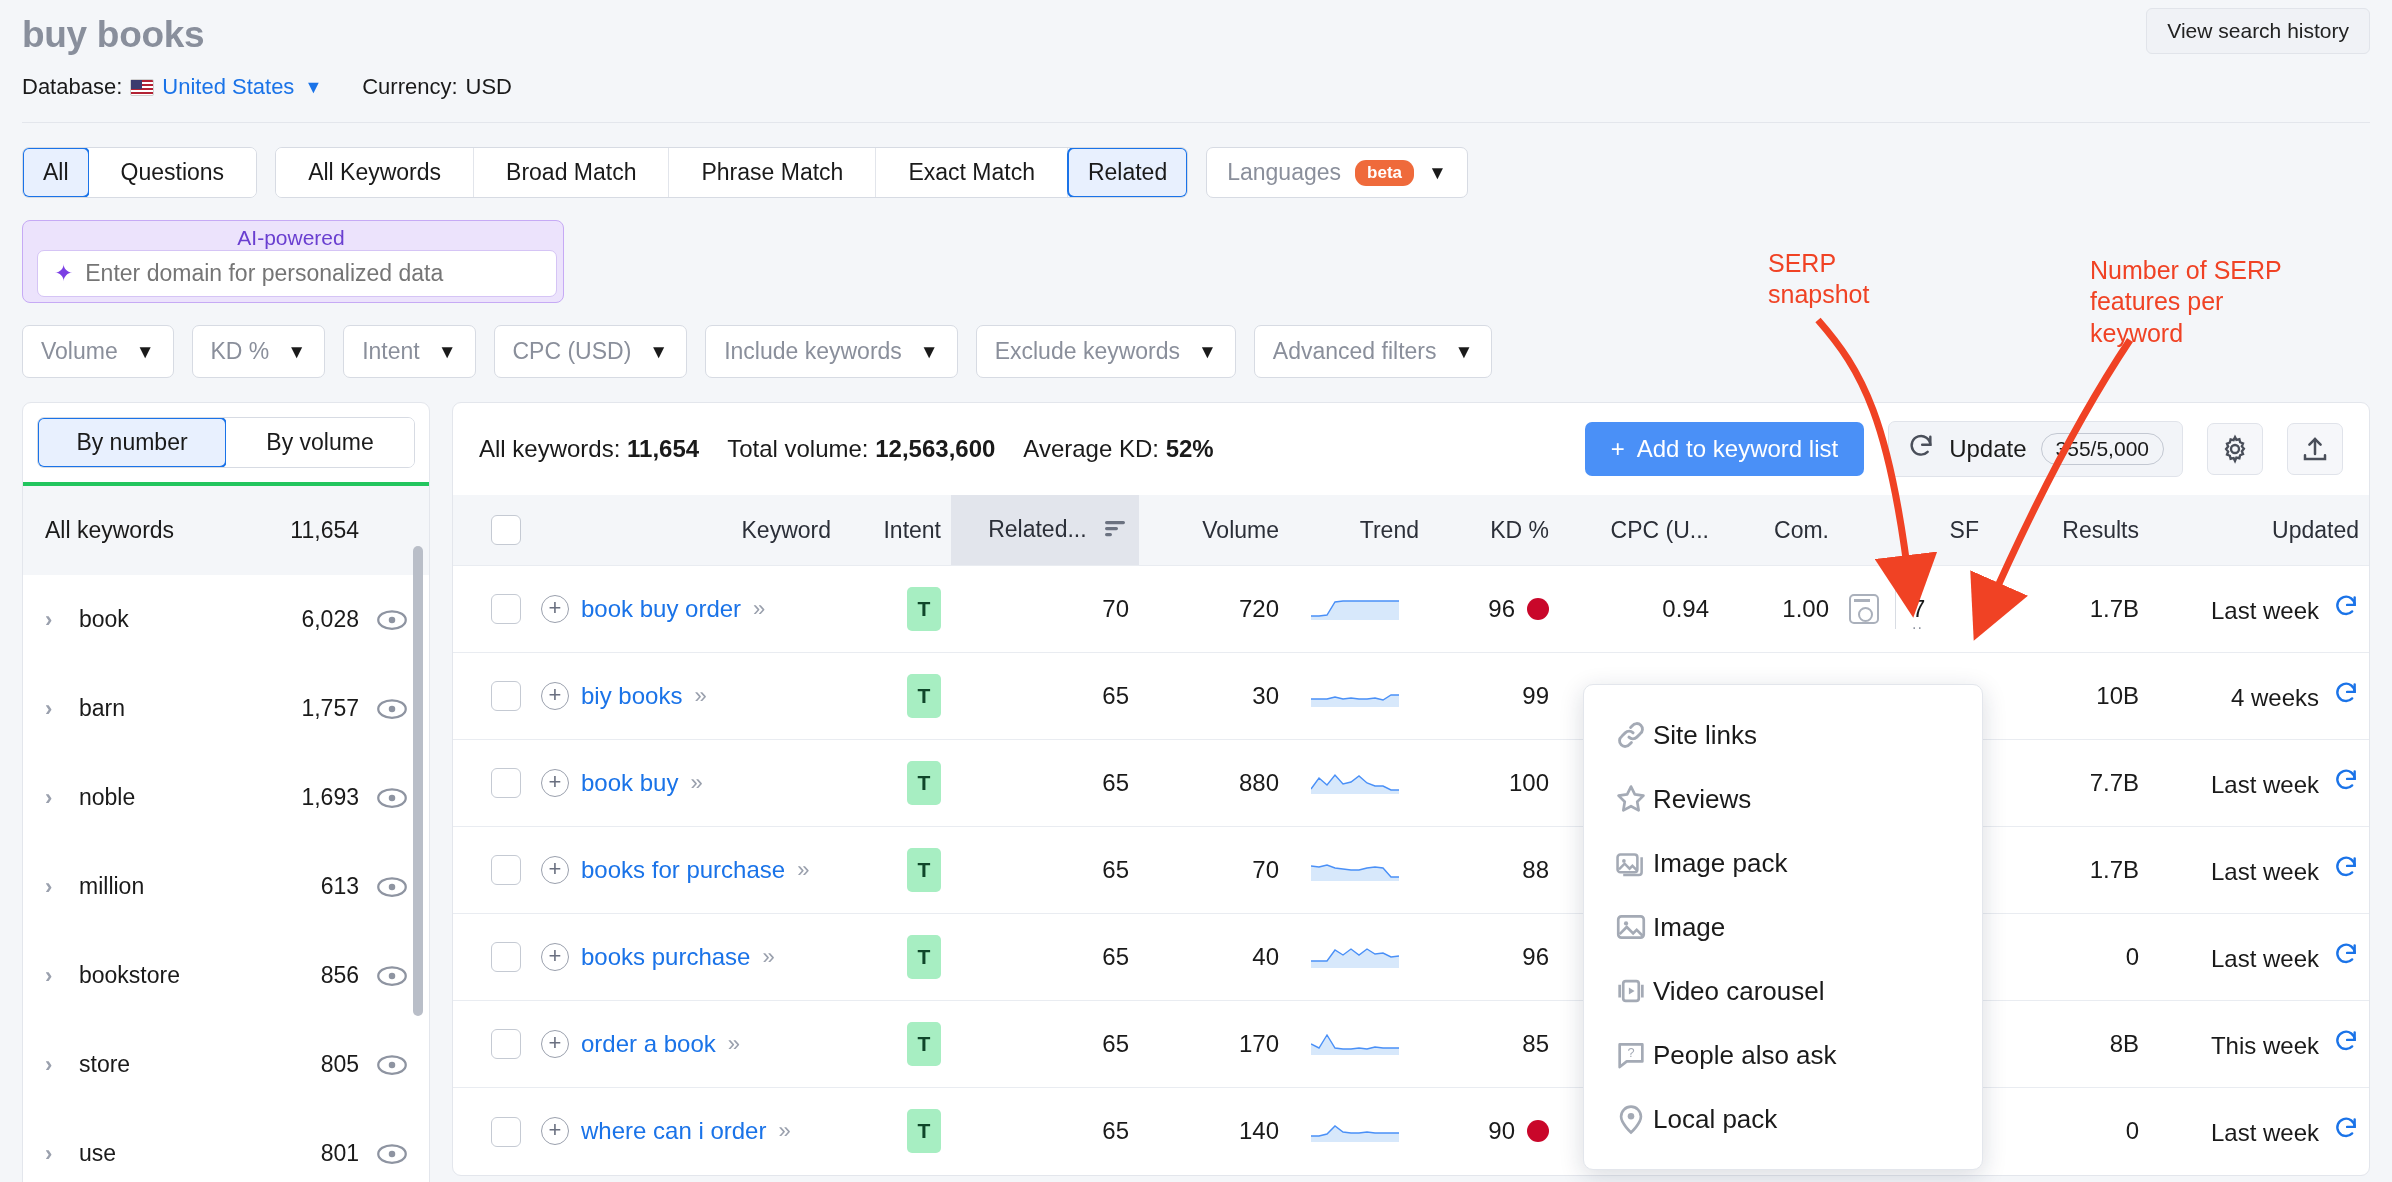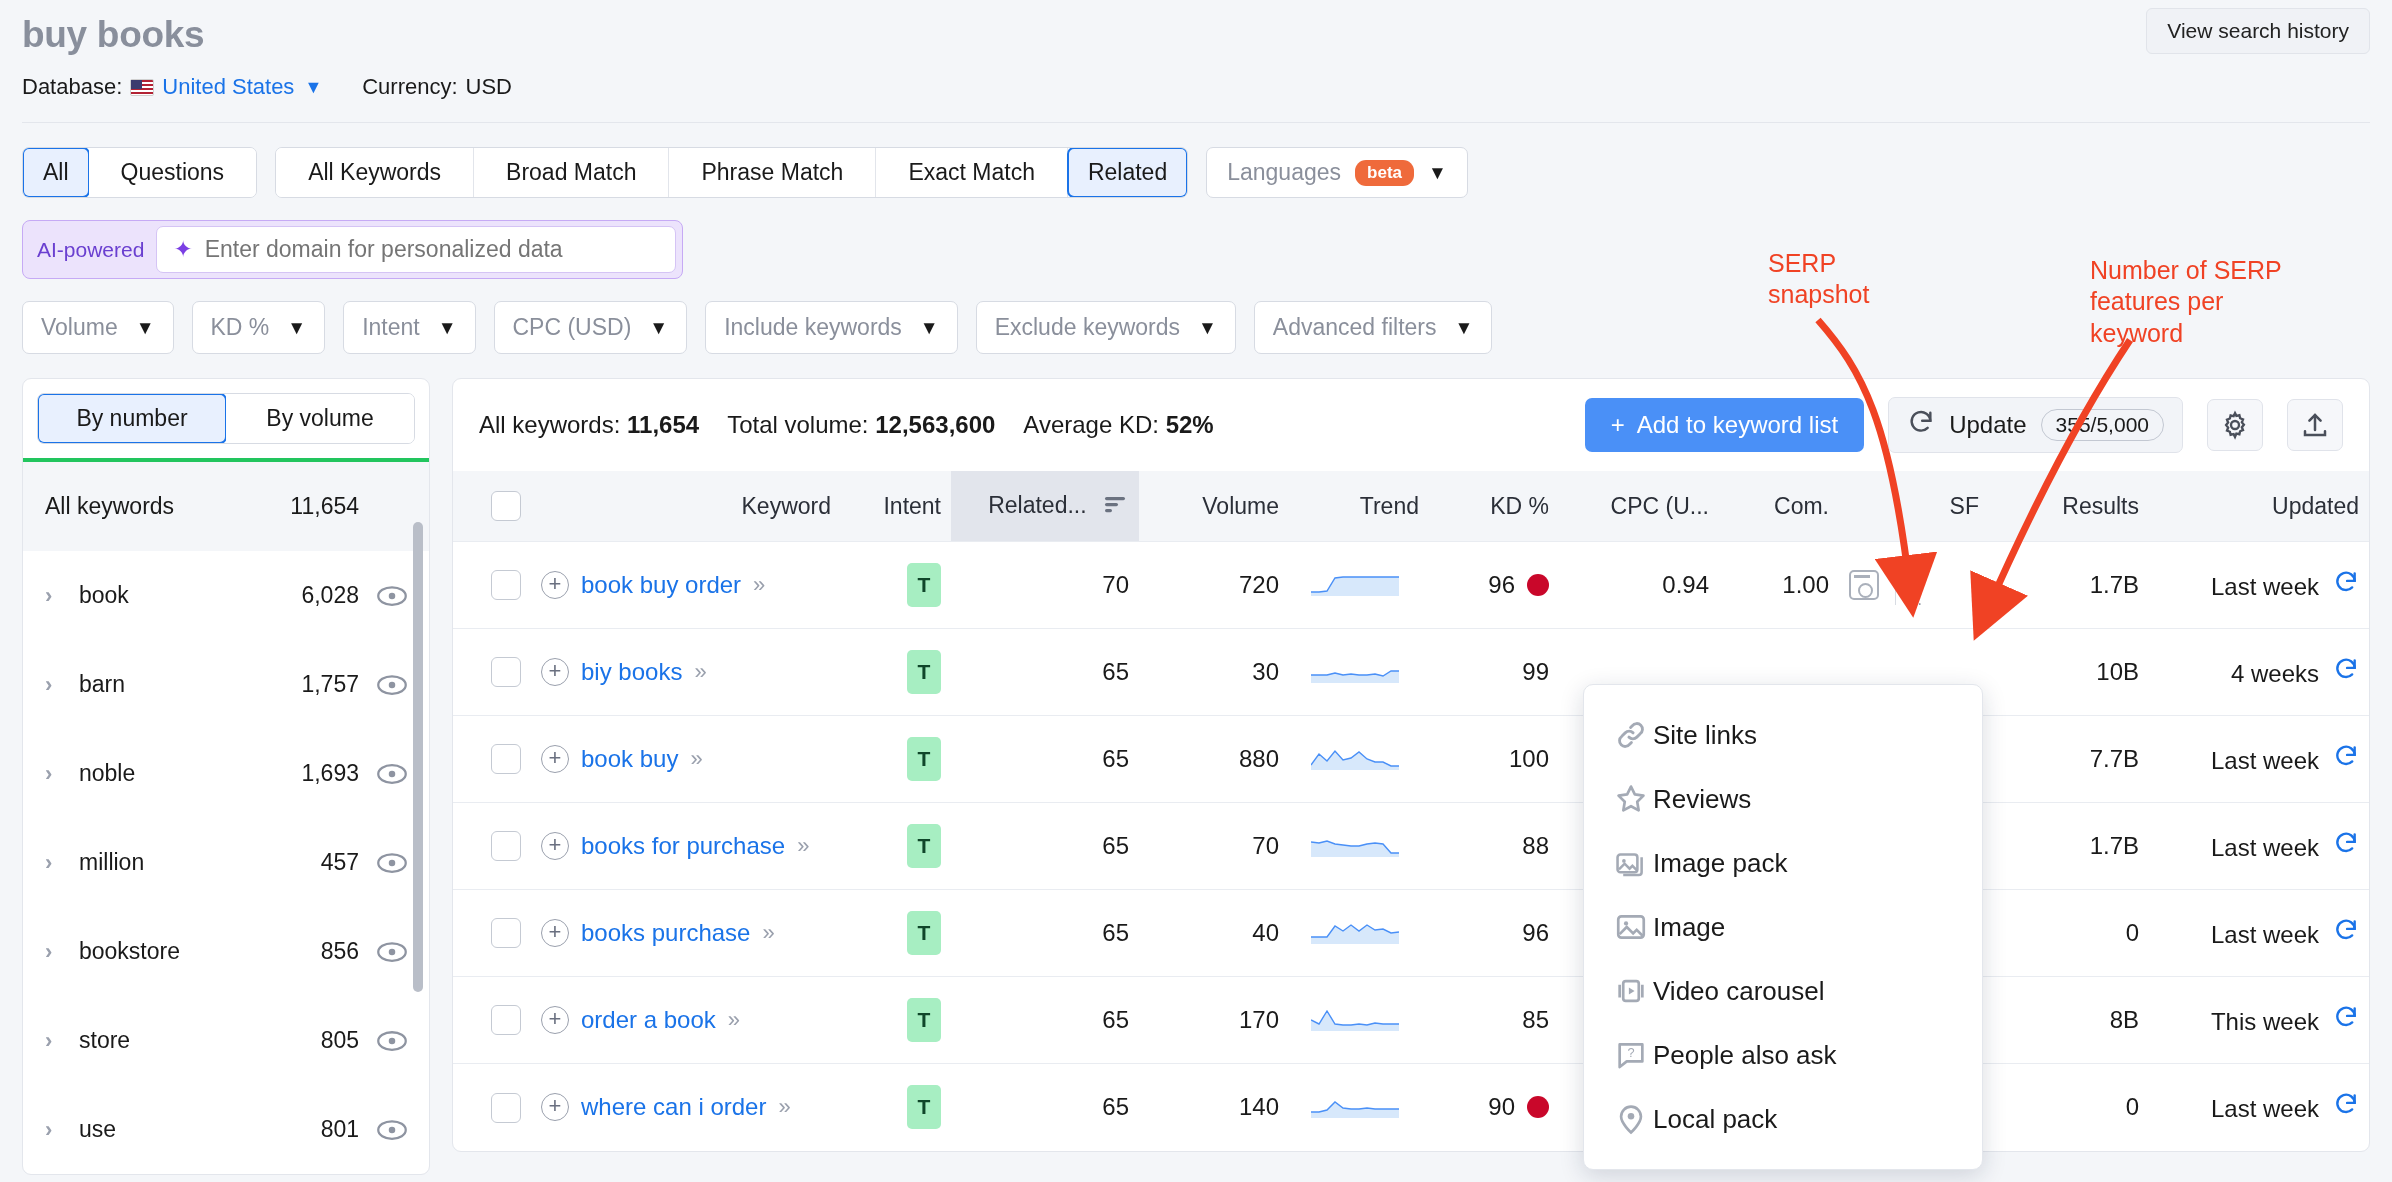--- a/index.html
+++ b/index.html
@@ -66,20 +66,21 @@
     border-radius: 11px; padding: 3px 12px;
   }
   .caret-dark { color: #1a1a1a; font-size: 19px; font-weight: bold; }
 
   
   .ai-row { padding: 22px 22px 0 22px; }
   .ai-wrap {
     display: inline-flex; align-items: center;
     background: #ece3fc; border: 1px solid #c6aaf5; border-radius: 8px;
     padding: 5px 6px 5px 14px;
+    flex-direction: column;
   }
   .ai-label { font-size: 21px; color: #6a3fd0; padding-right: 12px; }
   .ai-input {
     background: #fff; border: 1px solid #d5c4f5; border-radius: 7px;
     display: flex; align-items: center; gap: 12px;
     padding: 9px 16px; min-width: 520px;
   }
   .sparkle { color: #7b3fe4; font-size: 23px; }
   .ai-input input {
     border: none; outline: none; font-size: 23px; color: #8a8f9b;
@@ -362,21 +363,21 @@
           <span class="side-name">noble</span>
           <span class="side-count">1,693</span>
           <span class="eye"><svg viewBox="0 0 24 16" width="30" height="22">
                 <ellipse cx="12" cy="8" rx="11" ry="7" fill="none" stroke="currentColor" stroke-width="1.8"></ellipse>
                 <circle cx="12" cy="8" r="2.6" fill="currentColor"></circle>
               </svg></span>
         </div>
         <div class="side-row">
           <span class="side-chevron">›</span>
           <span class="side-name">million</span>
-          <span class="side-count">457</span>
+          <span class="side-count">613</span>
           <span class="eye"><svg viewBox="0 0 24 16" width="30" height="22">
                 <ellipse cx="12" cy="8" rx="11" ry="7" fill="none" stroke="currentColor" stroke-width="1.8"></ellipse>
                 <circle cx="12" cy="8" r="2.6" fill="currentColor"></circle>
               </svg></span>
         </div>
         <div class="side-row">
           <span class="side-chevron">›</span>
           <span class="side-name">bookstore</span>
           <span class="side-count">856</span>
           <span class="eye"><svg viewBox="0 0 24 16" width="30" height="22">

